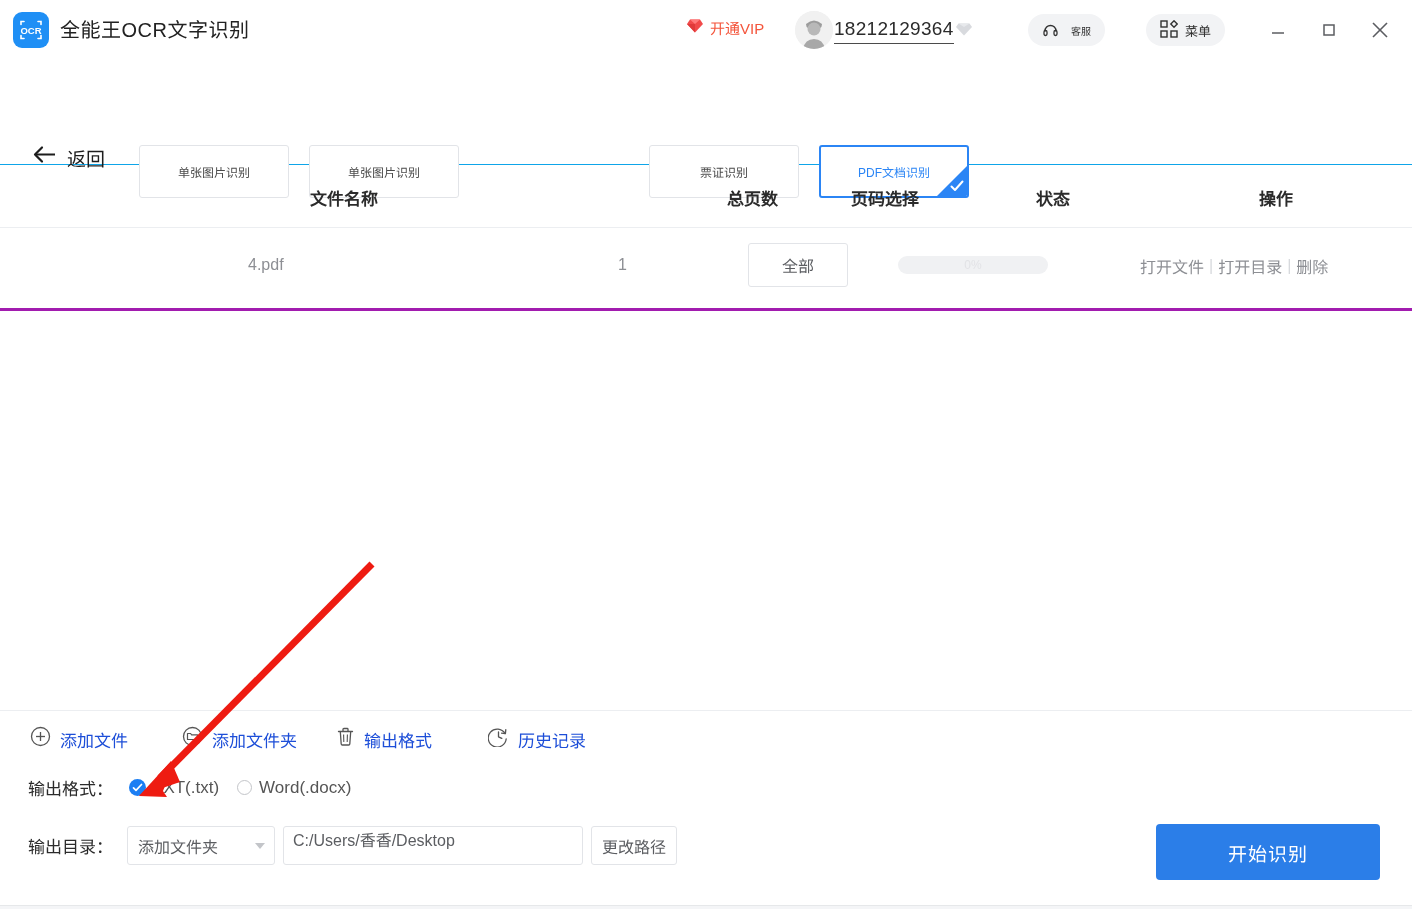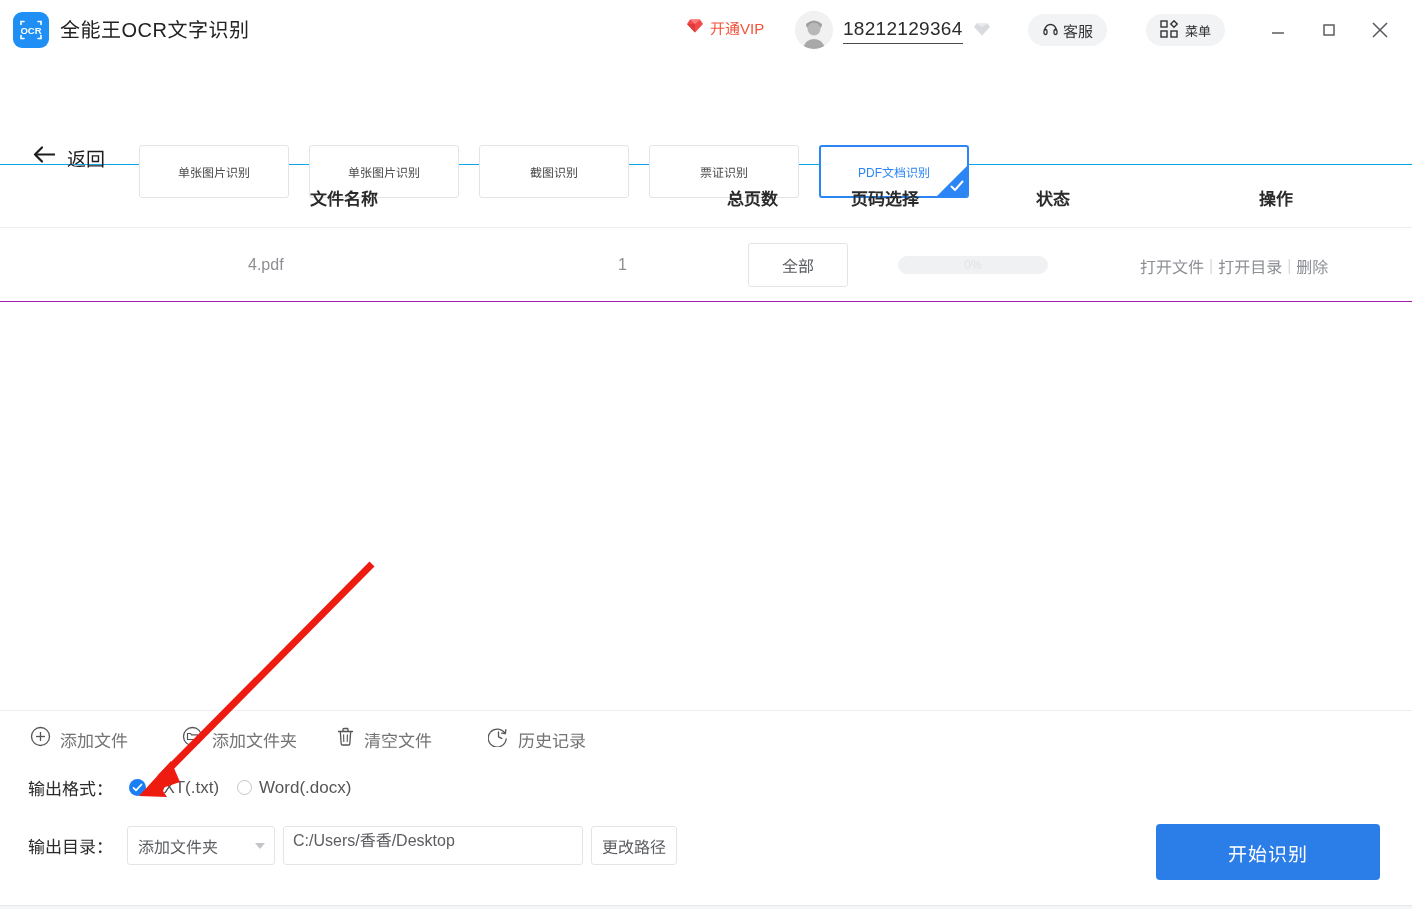--- a/index.html
+++ b/index.html
@@ -30,37 +30,37 @@
     line-height: 32px;
   }
   .vip {
     position: absolute; left: 686px; top: 17px;
     display: flex; align-items: center; gap: 6px;
     font-size: 15px; color: #f4553c;
   }
   .vip .gem { display:block; }
   .account {
     position: absolute; left: 795px; top: 11px;
-    display: flex; align-items: center; gap: 10px;
+    display: flex; align-items: center; gap: 1px;
   }
   .avatar {
     width: 38px; height: 38px; border-radius: 50%;
     background: #f0f0f0; overflow: hidden; position: relative;
   }
   .phone {
     font-size: 19px; color: #2b2b2b; letter-spacing: .3px;
     border-bottom: 1px solid #4b4b4b; padding-bottom: 2px;
     line-height: 24px;
   }
   .gem-gray { display:block; margin-top: 3px; }
   .pillbtn {
     position: absolute; top: 14px; height: 32px;
     background: #f2f3f5; border-radius: 16px;
-    display: flex; align-items: center; gap: 4px;
-    padding: 0 14px; font-size: 15px; color: #333;
+    display: flex; align-items: center; gap: 12px;
+    padding: 0 14px; font-size: 10px; color: #333;
     cursor: pointer;
   }
   .pillbtn.support { left: 1028px; }
   .pillbtn.menu { left: 1146px; font-size: 13px; gap: 7px; }
   .winbtn {
     position: absolute; top: 14px; width: 32px; height: 32px;
     display: flex; align-items: center; justify-content: center;
     cursor: pointer;
   }
   .winbtn.min { left: 1262px; }
@@ -103,22 +103,22 @@
   
   .thead {
     position: absolute; left: 0; top: 166px; width: 1412px; height: 62px;
     border-bottom: 1px solid #eceef1;
   }
   .th {
     position: absolute; top: 31px; transform: translateY(-50%);
     font-size: 17px; font-weight: bold; color: #2b2b2b;
   }
   .trow {
-    position: absolute; left: 0; top: 229px; width: 1412px; height: 73px;
-    border-bottom: 1px solid #a21caf;
+    position: absolute; left: 0; top: 229px; width: 1412px; height: 82px;
+    border-bottom: 3px solid #a21caf;
   }
   .td {
     position: absolute; top: 36px; transform: translateY(-50%);
     font-size: 16px; color: #8d8f94;
   }
   .pagebtn {
     position: absolute; left: 748px; top: 243px;
     width: 100px; height: 44px;
     border: 1px solid #e2e4e8; border-radius: 3px; background:#fff;
     display:flex; align-items:center; justify-content:center;
@@ -141,21 +141,21 @@
   .bottom-sep {
     position: absolute; left: 0; top: 710px; width: 1412px; height: 1px;
     background: #eceef1;
   }
   .toolbar {
     position: absolute; left: 0; top: 722px; width: 1412px; height: 34px;
   }
   .toolitem {
     position: absolute; top: 0; height: 34px;
     display: flex; align-items: center; gap: 9px;
-    font-size: 17px; color: #737373; cursor: pointer;
+    font-size: 17px; color: #1d4ed8; cursor: pointer;
   }
   .fmtrow {
     position: absolute; left: 28px; top: 775px;
     display: flex; align-items: center;
     font-size: 17px; color: #2b2b2b;
   }
   .fmtrow .lbl { margin-right: 16px; }
   .radio {
     display: flex; align-items: center; gap: 7px; cursor: pointer;
     font-size: 17px; color: #555;
@@ -335,23 +335,20 @@
       </span>
       <span>返回</span>
     </div>
 
     <div class="tab" style="left:139px; width:150px;">
       <span>单张图片识别</span>
     </div>
     <div class="tab" style="left:309px; width:150px;">
       <span>单张图片识别</span>
     </div>
-    <div class="tab" style="left:479px; width:150px;">
-      <span>截图识别</span>
-    </div>
     <div class="tab" style="left:649px; width:150px;">
       <span>票证识别</span>
     </div>
     <div class="tab sel" style="left:819px; width:150px;">
       <span>PDF文档识别</span>
       <span class="corner"></span>
       <svg class="corner-check" viewBox="0 0 14 14">
         <polyline points="1.5,7.5 5,11 12.5,2.5" fill="none" stroke="#ffffff" stroke-width="2" stroke-linecap="round" stroke-linejoin="round"></polyline>
       </svg>
     </div>
@@ -410,21 +407,21 @@
     <div class="toolitem" style="left:336px;">
       <span>
         <svg width="19" height="21" viewBox="0 0 19 21">
           <path d="M2.5 5.5 L16.5 5.5" stroke="#555" stroke-width="1.3" stroke-linecap="round"></path>
           <path d="M7 5.5 L7 3.3 Q7 2.5 7.9 2.5 L11.1 2.5 Q12 2.5 12 3.3 L12 5.5" fill="none" stroke="#555" stroke-width="1.3"></path>
           <path d="M4.3 5.5 L5.2 18 Q5.3 19 6.3 19 L12.7 19 Q13.7 19 13.8 18 L14.7 5.5" fill="none" stroke="#555" stroke-width="1.3" stroke-linejoin="round"></path>
           <line x1="7.6" y1="8.5" x2="7.8" y2="16" stroke="#555" stroke-width="1.1"></line>
           <line x1="11.4" y1="8.5" x2="11.2" y2="16" stroke="#555" stroke-width="1.1"></line>
         </svg>
       </span>
-      <span>清空文件</span>
+      <span>输出格式</span>
     </div>
 
     <div class="toolitem" style="left:488px;">
       <span>
         <svg width="21" height="21" viewBox="0 0 21 21">
           <path d="M17 7.5 A9 9 0 1 0 18.2 12.8" fill="none" stroke="#555" stroke-width="1.3" stroke-linecap="round"></path>
           <polyline points="13.6,7.2 17.4,7.6 17.8,3.6" fill="none" stroke="#555" stroke-width="1.3" stroke-linecap="round" stroke-linejoin="round"></polyline>
           <polyline points="10.5,6 10.5,10.8 13.8,12.4" fill="none" stroke="#555" stroke-width="1.3" stroke-linecap="round" stroke-linejoin="round"></polyline>
         </svg>
       </span>

